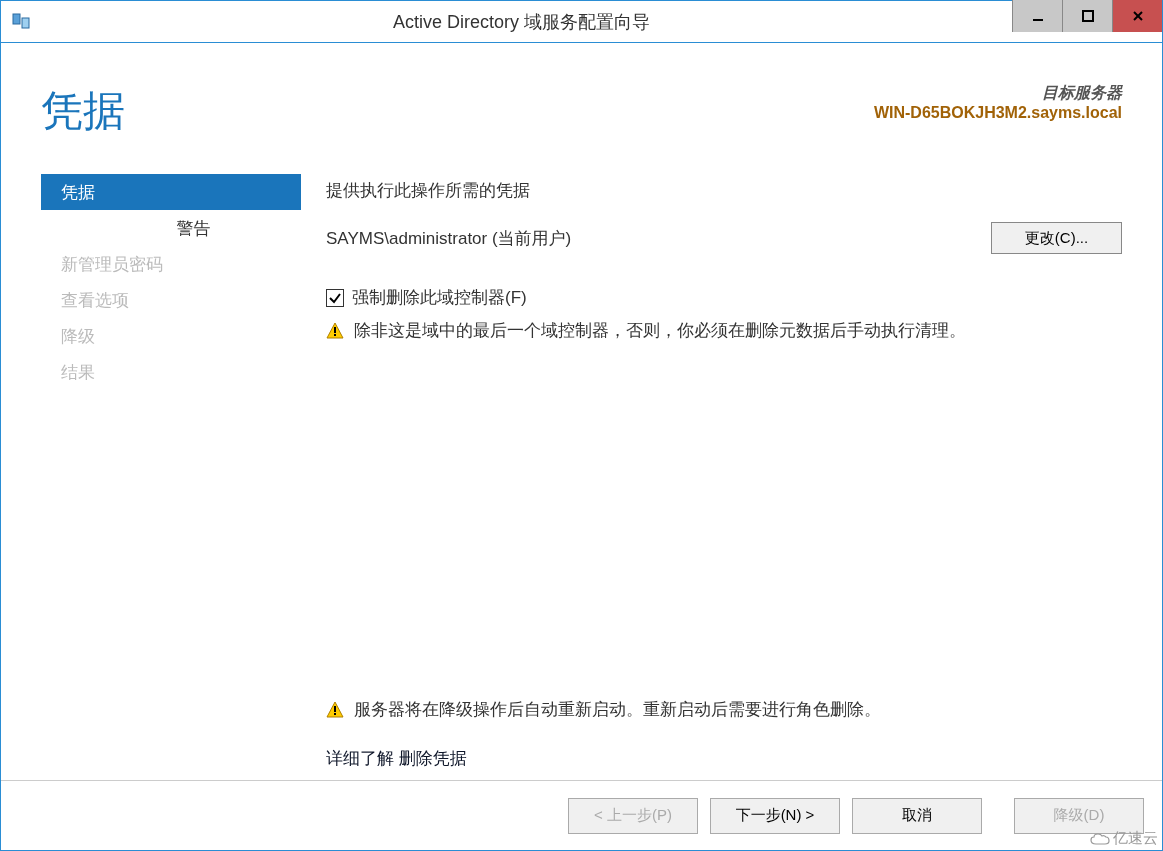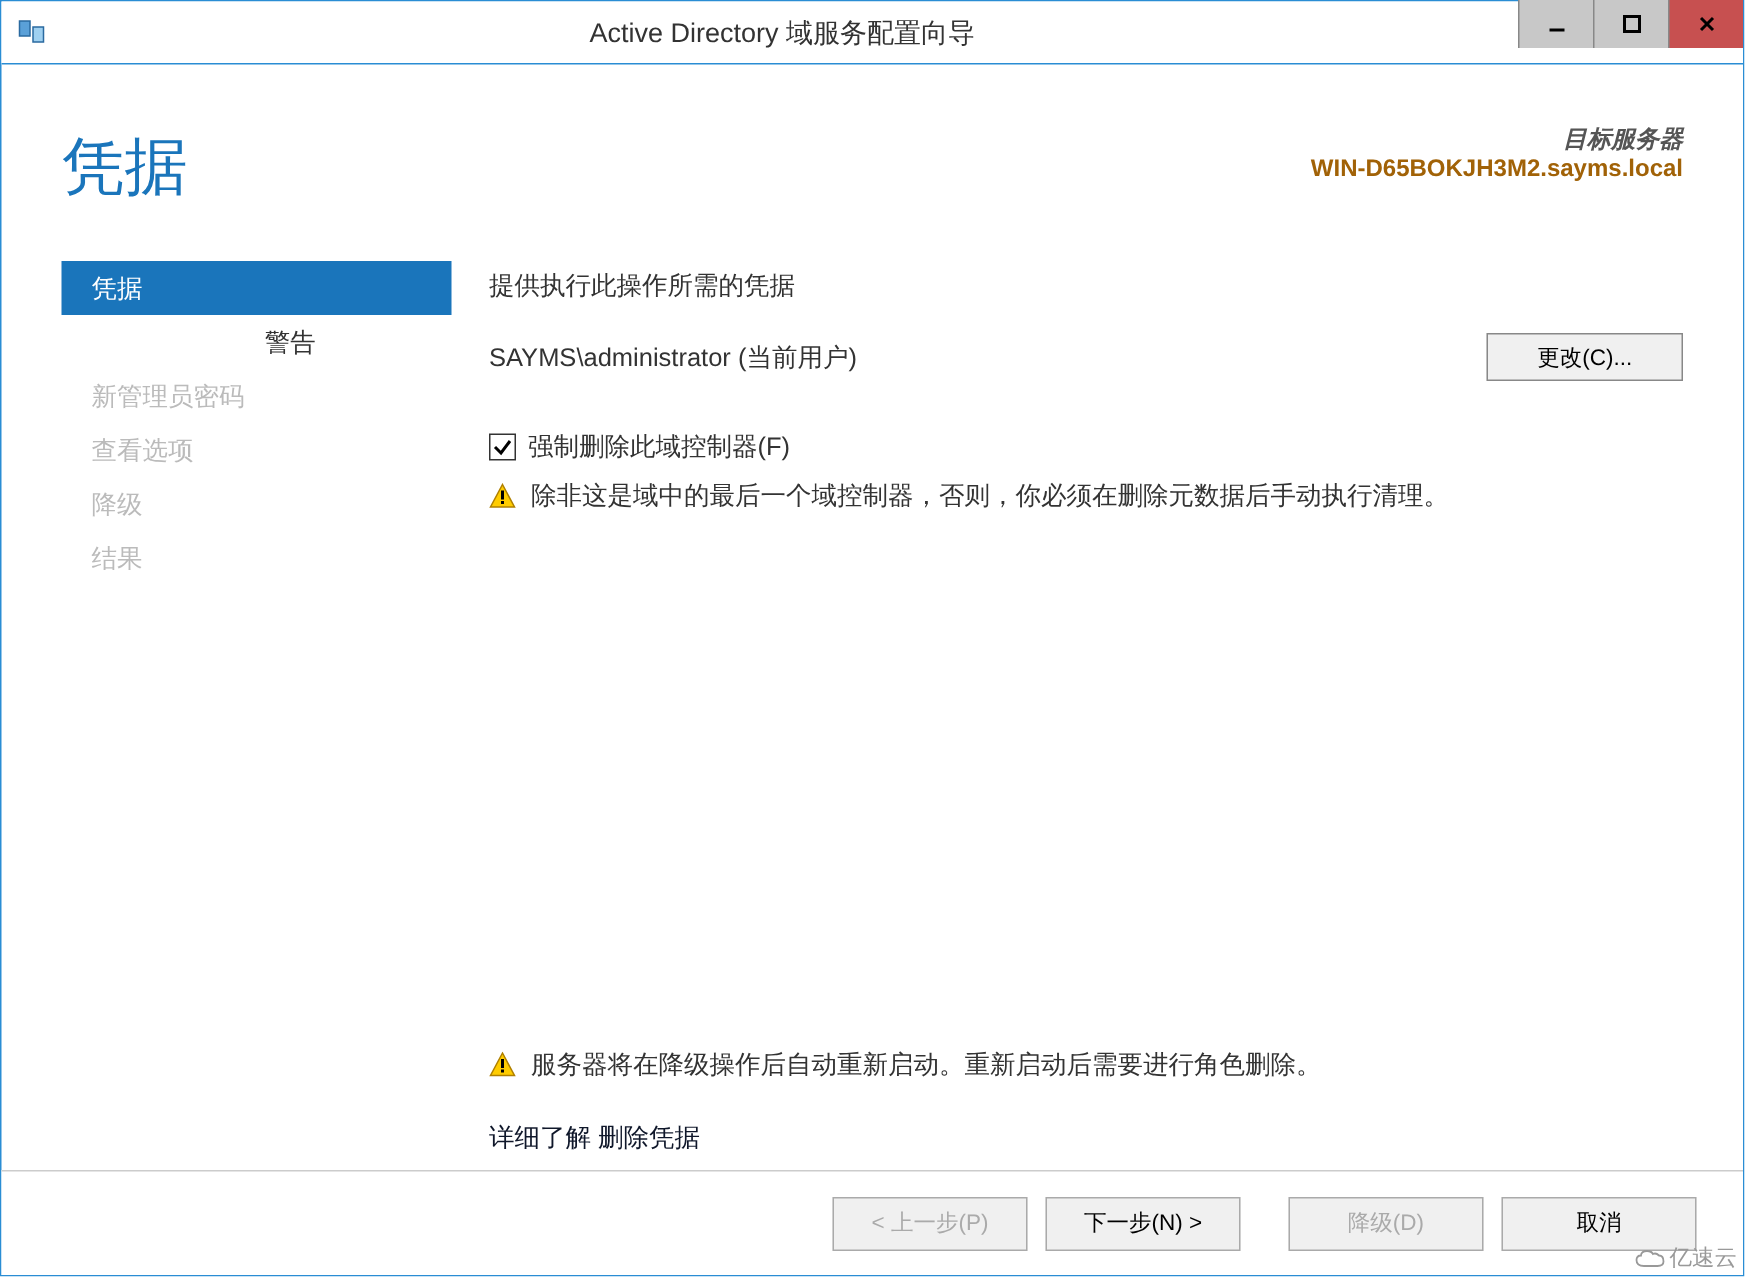--- a/index.html
+++ b/index.html
@@ -33,21 +33,21 @@
 .cred-row { display: flex; justify-content: space-between; align-items: center; margin-bottom: 32px; }
 .cred-user { }
 .change-btn { width: 131px; height: 32px; border: 1px solid #888; background: #f0f0f0; font-size: 15px; cursor: pointer; }
 .check-row { display: flex; align-items: center; gap: 8px; margin-bottom: 10px; }
 .checkbox { width: 18px; height: 18px; border: 1px solid #333; display: flex; align-items: center; justify-content: center; background: #fff; }
 .warn-row { display: flex; align-items: flex-start; gap: 10px; margin-bottom: 8px; }
 .warn-icon { width: 18px; height: 18px; flex-shrink: 0; margin-top: 3px; }
 .spacer { flex: 1; }
 .link { color: #0f172a; cursor: pointer; margin-top: 18px; margin-bottom: 10px; display: inline-block; }
 
-.footer { height: 70px; border-top: 1px solid #ccc; display: flex; align-items: center; justify-content: flex-end; padding-right: 31px; gap: 12px; background: #fff; position: relative; }
+.footer { height: 70px; border-top: 1px solid #ccc; display: flex; align-items: center; justify-content: flex-end; padding-right: 18px; gap: 12px; background: #fff; position: relative; }
 .footer-btn { width: 130px; height: 36px; border: 1px solid #aaa; background: #f0f0f0; font-size: 15px; cursor: pointer; }
 .footer-btn:disabled { color: #aaa; cursor: default; }
 .watermark { position: absolute; right: 4px; bottom: 2px; font-size: 15px; color: #999; display: flex; align-items: center; gap: 3px; }
 </style>
 </head>
 <body>
 
 <div class="window">
 
   <div class="titlebar">
@@ -151,22 +151,22 @@
       </div>
 
       <a class="link">详细了解 删除凭据</a>
     </div>
 
   </div>
 
   <div class="footer">
     <button class="footer-btn" disabled=""><span>&lt; 上一步(P)</span></button>
     <button class="footer-btn"><span>下一步(N) &gt;</span></button>
+    <button class="footer-btn"><span>取消</span></button>
     <button class="footer-btn" disabled="" style="margin-left:20px"><span>降级(D)</span></button>
-    <button class="footer-btn"><span>取消</span></button>
     <div class="watermark">
       <svg width="20" height="14" viewBox="0 0 20 14">
           <path d="M6 12 Q1 12 1 8 Q1 5 4 5 Q4 2 8 2 Q11 2 12 4 Q14 3 16 5 Q19 5 19 9 Q19 12 15 12 Z" fill="none" stroke="#999" stroke-width="1.2"></path>
         </svg>
       <span>亿速云</span>
     </div>
   </div>
 
 </div>
 

